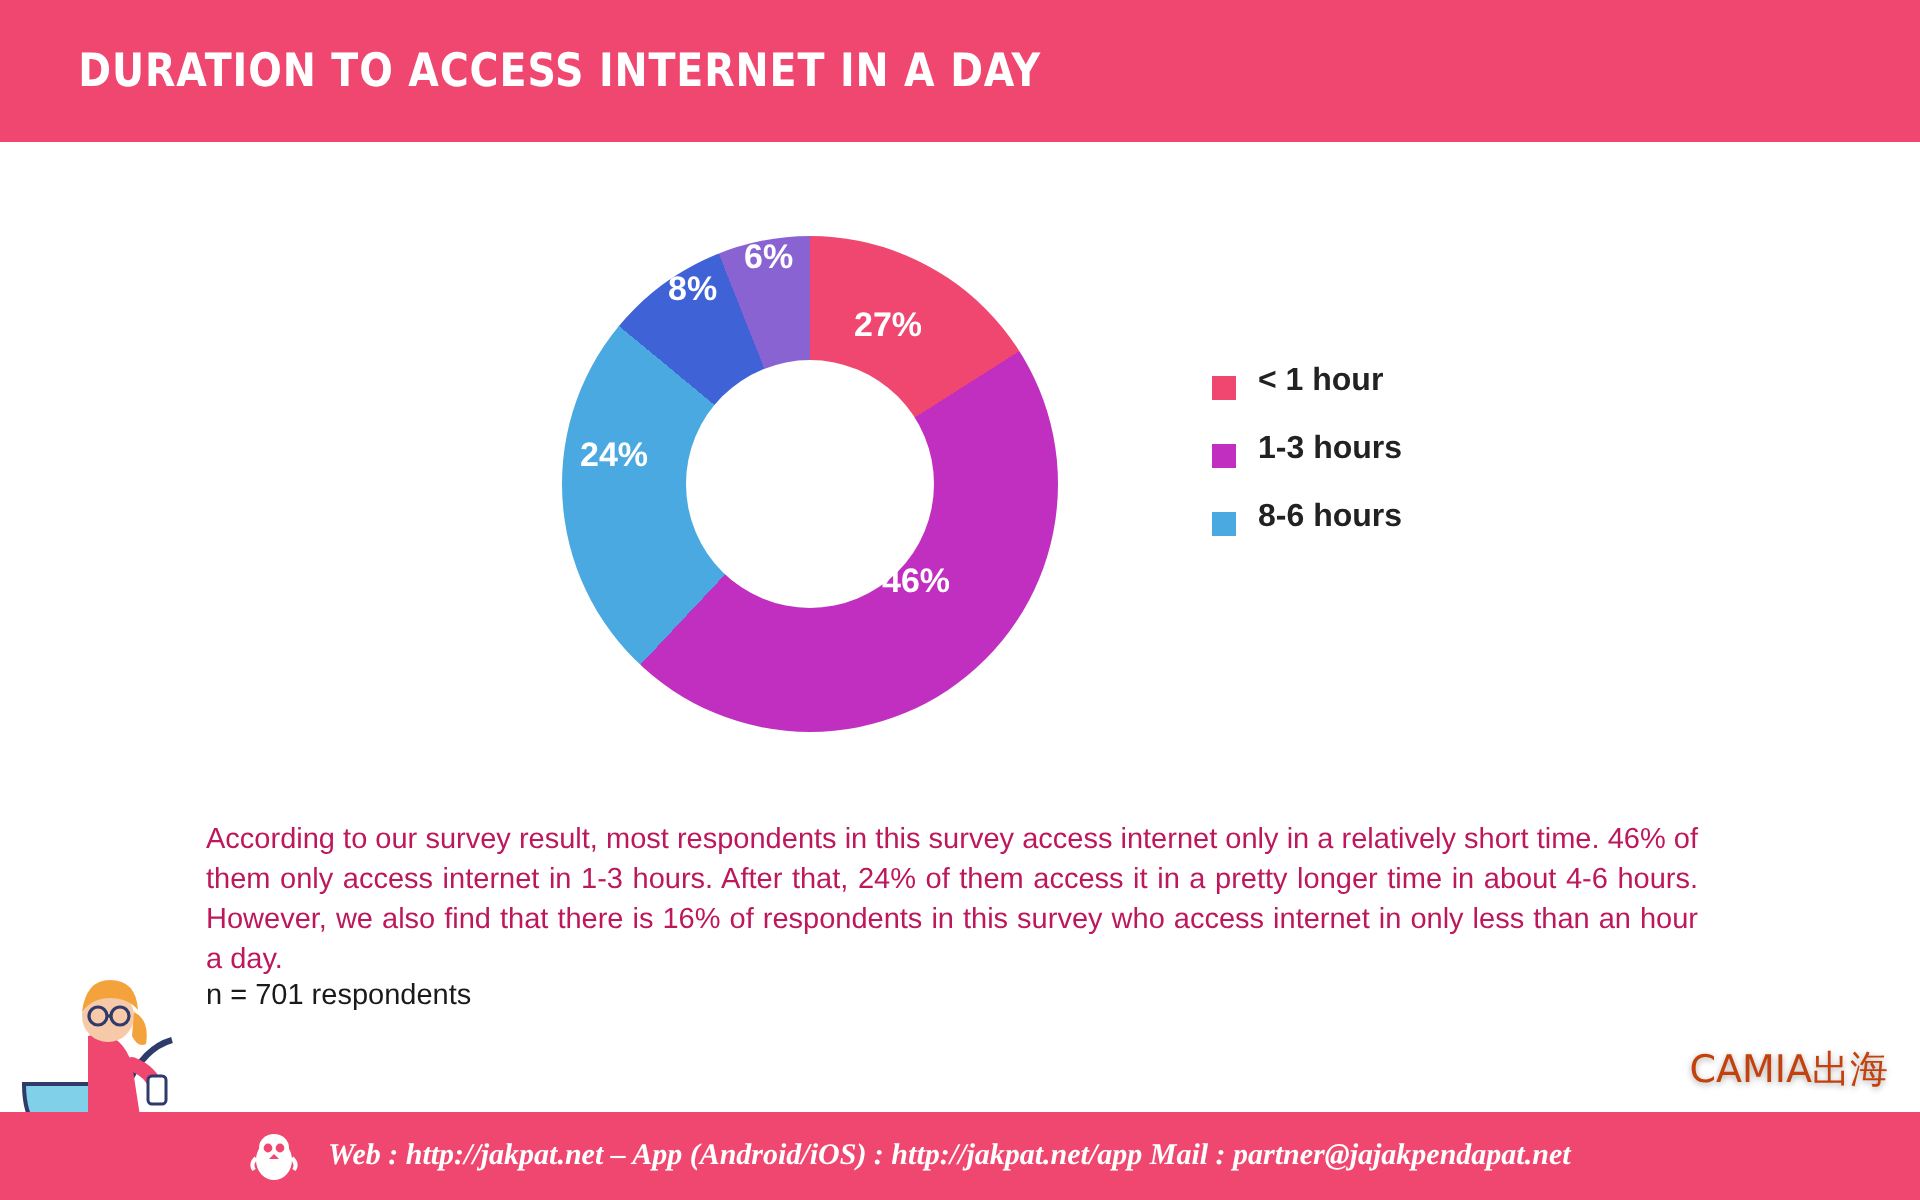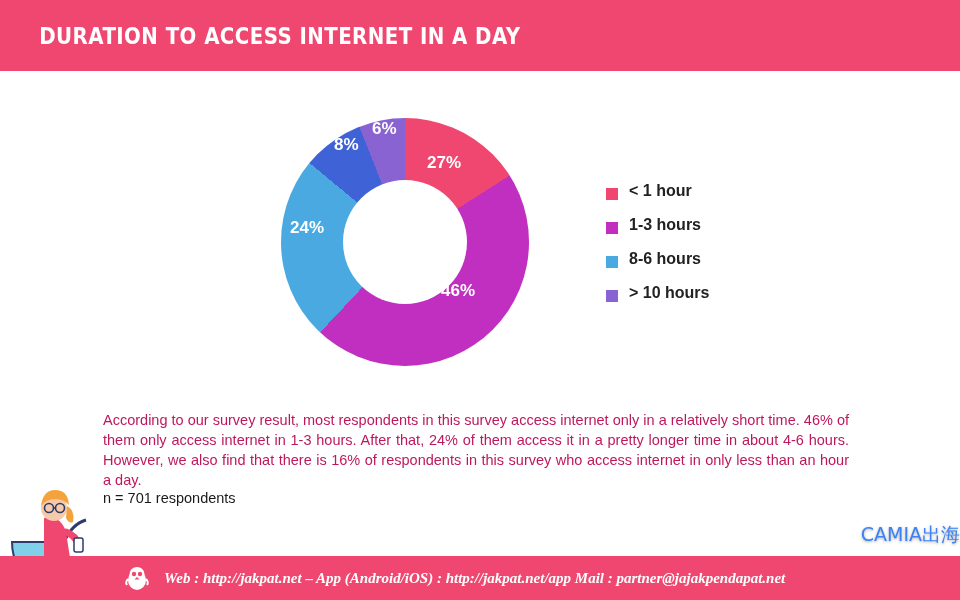--- a/index.html
+++ b/index.html
@@ -137,25 +137,25 @@
     color: #ffffff;
     font-size: 15px;
     font-style: italic;
     font-weight: bold;
     font-family: "Liberation Serif", serif;
   }
 
   
   .watermark {
     position: absolute;
-    right: 0;
+    right: 16px;
     bottom: 52px;
     display: flex;
     align-items: center;
-    color: #3b82f6;
+    color: #c2410c;
     font-size: 19px;
     font-family: "DejaVu Sans", sans-serif;
     text-shadow: 0 1px 3px rgba(0,0,0,0.35);
   }
   .wechat-icon {
     width: 22px;
     height: 18px;
     margin-right: 8px;
     position: relative;
   }
@@ -202,24 +202,20 @@
       <span class="legend-label">&lt; 1 hour</span>
     </div>
     <div class="legend-item">
       <span class="legend-swatch" style="background:#c02fc0"></span>
       <span class="legend-label">1-3 hours</span>
     </div>
     <div class="legend-item">
       <span class="legend-swatch" style="background:#49a9e0"></span>
       <span class="legend-label">8-6 hours</span>
     </div>
-    <div class="legend-item">
-      <span class="legend-swatch" style="background:#8a63d2"></span>
-      <span class="legend-label">&gt; 10 hours</span>
-    </div>
   </div>
 </div>
 
 <div class="body-text">
   <p class="paragraph">According to our survey result, most respondents in this survey access internet only in a relatively short time. 46% of them only access internet in 1-3 hours. After that, 24% of them access it in a pretty longer time in about 4-6 hours. However, we also find that there is 16% of respondents in this survey who access internet in only less than an hour a day.</p>
   <div class="respondents">n = 701 respondents</div>
 </div>
 
 <div class="watermark">
   <span class="wechat-icon">

